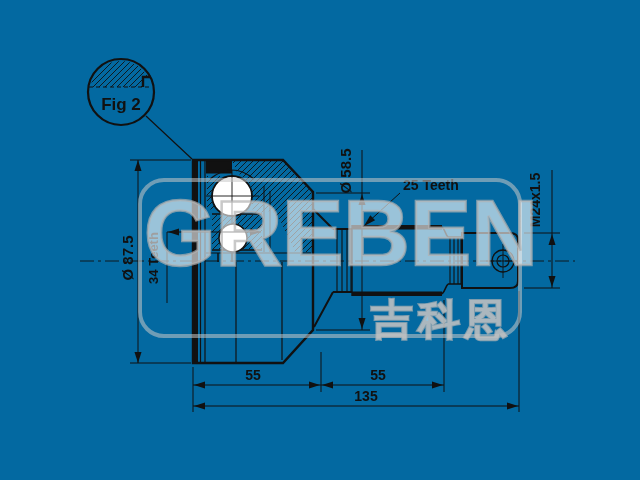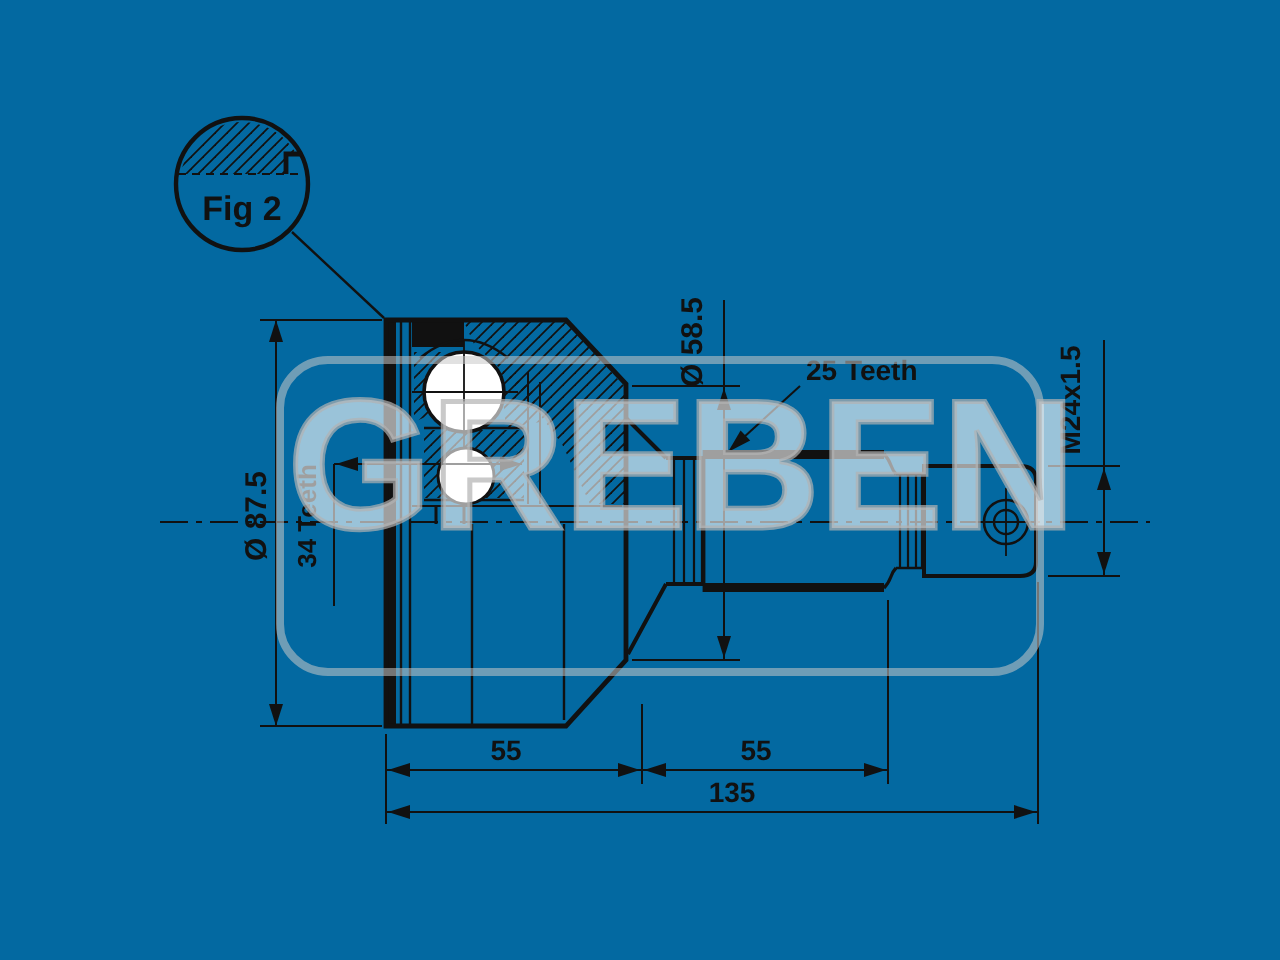--- a/index.html
+++ b/index.html
@@ -137,15 +137,16 @@
     <text class="dimtext" font-size="15" text-anchor="middle" transform="rotate(-90 351 171)" x="351" y="171">Ø 58.5</text>
     <text class="dimtext" font-size="14" x="403" y="190">25 Teeth</text>
     <text class="dimtext" font-size="14" text-anchor="middle" transform="rotate(-90 540 200)" x="540" y="200">M24x1.5</text>
     <text class="dimtext" font-size="14" text-anchor="middle" x="253" y="380">55</text>
     <text class="dimtext" font-size="14" text-anchor="middle" x="378" y="380">55</text>
     <text class="dimtext" font-size="14" text-anchor="middle" x="366" y="401">135</text>
   </svg>
 
   <div id="watermark">
     <div id="wm-brand">GREBEN</div>
+    <div id="wm-cn">吉科恩</div>
   </div>
 
 </div>
 
 </body></html>

